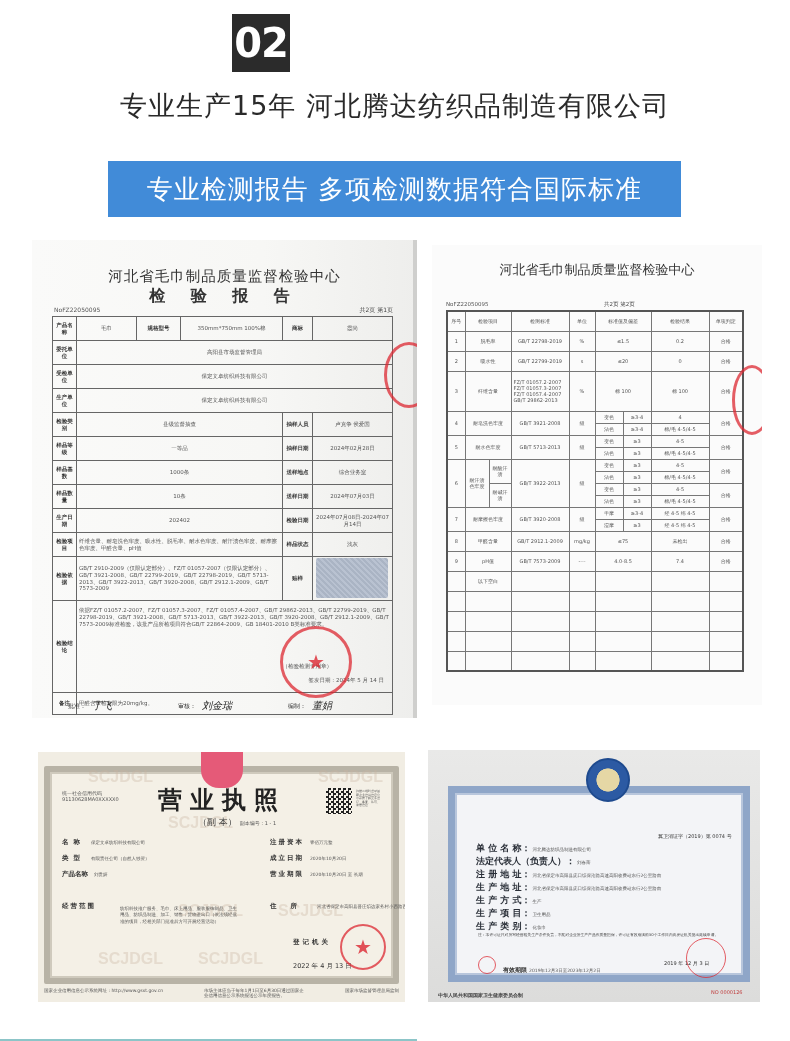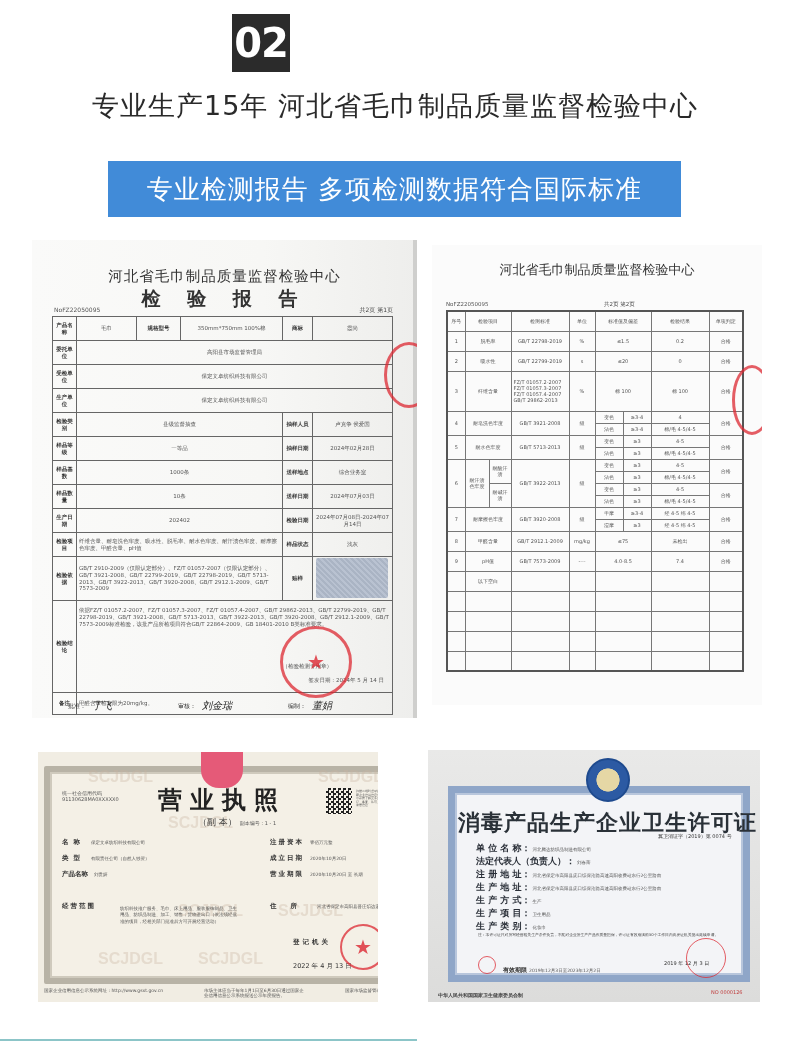--- a/index.html
+++ b/index.html
@@ -23,41 +23,41 @@
   .tiny { font-size: 5px; color: #555; font-family: "DejaVu Sans", sans-serif; line-height: 1.2; }
   table.rt { border-collapse: collapse; position: absolute; table-layout: fixed; }
   table.rt td { border: 1px solid #666; text-align: center; vertical-align: middle; padding: 0 2px; color: #555; font-size: 5.5px; line-height: 1.25; overflow: hidden; }
   table.rt td.lbl { color: #333; font-weight: bold; }
   table.rt td.left { text-align: left; }
 
   
   #doc1 { left: 32px; top: 240px; width: 385px; height: 478px; background: linear-gradient(90deg,#fafaf9 0%, #f7f7f5 60%, #eeeeec 100%); }
   #doc1 .edge { position: absolute; right: 0; top: 0; width: 4px; height: 100%; background: #cfcfcd; }
   #doc1 .org { top: 27px; font-size: 14.5px; letter-spacing: 1px; }
-  #doc1 .ttl { top: 46px; font-size: 19px; letter-spacing: 10px; font-weight: bold; }
+  #doc1 .ttl { top: 46px; font-size: 16px; letter-spacing: 10px; font-weight: bold; }
   #doc1 .docno { position: absolute; left: 22px; top: 66px; font-size: 6px; color: #555; }
   #doc1 .pageinfo { position: absolute; right: 24px; top: 66px; font-size: 6px; color: #444; }
   #doc1 .signs { position: absolute; left: 36px; top: 459px; width: 330px; display: flex; font-size: 6px; color: #333; }
   #doc1 .signs div { flex: 1; display: flex; align-items: center; gap: 6px; }
   #doc1 .signs .sig { font-family: "DejaVu Serif", serif; font-size: 10px; color: #222; font-style: italic; }
 
   .stamp { position: absolute; border: 3px solid rgba(220,40,50,0.75); border-radius: 50%; color: rgba(220,40,50,0.8); display: flex; align-items: center; justify-content: center; font-size: 20px; }
 
   .swatch { position: absolute; background: repeating-linear-gradient(45deg,#aab4c4 0 2px,#b9c2d1 2px 4px); border-radius: 2px; }
 
   
   #doc2 { left: 432px; top: 245px; width: 330px; height: 460px; background: #fbfbfb; }
   #doc2 .org { top: 16px; font-size: 13px; }
   #doc2 .ttl { top: 36px; font-size: 12.5px; letter-spacing: 6px; }
   #doc2 .docno { position: absolute; left: 14px; top: 56px; font-size: 5.5px; color: #555; }
   #doc2 .pageinfo { position: absolute; left: 172px; top: 56px; font-size: 5.5px; color: #444; }
   #doc2 table.rt td { font-size: 5px; border-color: #777; }
 
   
-  #lic { left: 38px; top: 752px; width: 340px; height: 250px; background: #f1ede3; }
+  #lic { left: 38px; top: 752px; width: 367px; height: 250px; background: #f1ede3; }
   #lic .frame { position: absolute; left: 6px; top: 14px; width: 355px; height: 218px; border: 6px solid #b8b3a6; border-radius: 2px; background: #f4f0e6; box-shadow: inset 0 0 0 2px #cfcabd; }
   #lic .emblem { position: absolute; left: 163px; top: 0px; width: 42px; height: 36px; background: #e55a78; border-radius: 0 0 18px 18px; }
   #lic .wm { position: absolute; font-family: "Liberation Sans", sans-serif; font-weight: bold; color: rgba(200,180,160,0.35); font-size: 16px; }
   #lic .ttl { position: absolute; left: 120px; top: 32px; font-size: 24px; font-weight: bold; color: #222; letter-spacing: 8px; font-family: "DejaVu Serif", serif; }
   #lic .sub { position: absolute; left: 160px; top: 64px; font-size: 9px; color: #333; }
   #lic .qr { position: absolute; left: 288px; top: 36px; width: 26px; height: 26px; background: repeating-conic-gradient(#222 0 25%, #f4f0e6 0 50%) 0 0/5px 5px; }
   #lic .qrtxt { position: absolute; left: 318px; top: 38px; width: 26px; }
   #lic .ucc { position: absolute; left: 24px; top: 38px; }
   #lic .field { position: absolute; font-size: 6.5px; color: #333; white-space: nowrap; }
   #lic .field b { letter-spacing: 5px; margin-right: 6px; }
@@ -82,21 +82,21 @@
 
   .bottom-line { position: absolute; left: 0; top: 1039px; width: 417px; height: 2px; background: #8cc5c8; }
 </style>
 </head>
 <body>
 
 <div class="hdr">
   <div class="hdr-num">02</div>
 </div>
 
-<div class="subtitle">专业生产15年 河北省毛巾制品质量监督检验中心</div>
+<div class="subtitle">专业生产15年 河北腾达纺织品制造有限公司</div>
 <div class="banner">专业检测报告 多项检测数据符合国际标准</div>
 
 <div class="doc" id="doc1">
   <div class="edge"></div>
   <div class="org">河北省毛巾制品质量监督检验中心</div>
   <div class="org ttl">检 验 报 告</div>
   <div class="docno">NoFZ22050095</div>
   <div class="pageinfo">共2页 第1页</div>
 
   <table class="rt" style="left:20px; top:76px; width:340px;">
@@ -449,21 +449,20 @@
   <div class="foot">
     <span>国家企业信用信息公示系统网址：http://www.gsxt.gov.cn</span>
     <span style="width:100px;">市场主体应当于每年1月1日至6月30日通过国家企业信用信息公示系统报送公示年度报告。</span>
     <span>国家市场监督管理总局监制</span>
   </div>
 </div>
 
 <div class="doc" id="san">
   <div class="frame"></div>
   <div class="seal"></div>
-  <div class="ttl">消毒产品生产企业卫生许可证</div>
   <div class="num">冀卫消证字（2019）第 0074 号</div>
 
   <div class="row" style="top:92px;"><b>单 位 名 称：</b><span>河北腾达纺织品制造有限公司</span></div>
   <div class="row" style="top:105px;"><b>法定代表人（负责人）：</b><span>刘春蕾</span></div>
   <div class="row" style="top:118px;"><b>注 册 地 址：</b><span>河北省保定市高阳县庞口镇保沧路高速高阳收费站东行2公里路南</span></div>
   <div class="row" style="top:131px;"><b>生 产 地 址：</b><span>河北省保定市高阳县庞口镇保沧路高速高阳收费站东行2公里路南</span></div>
   <div class="row" style="top:144px;"><b>生 产 方 式：</b><span>生产</span></div>
   <div class="row" style="top:157px;"><b>生 产 项 目：</b><span>卫生用品</span></div>
   <div class="row" style="top:170px;"><b>生 产 类 别：</b><span>化妆巾</span></div>
 

